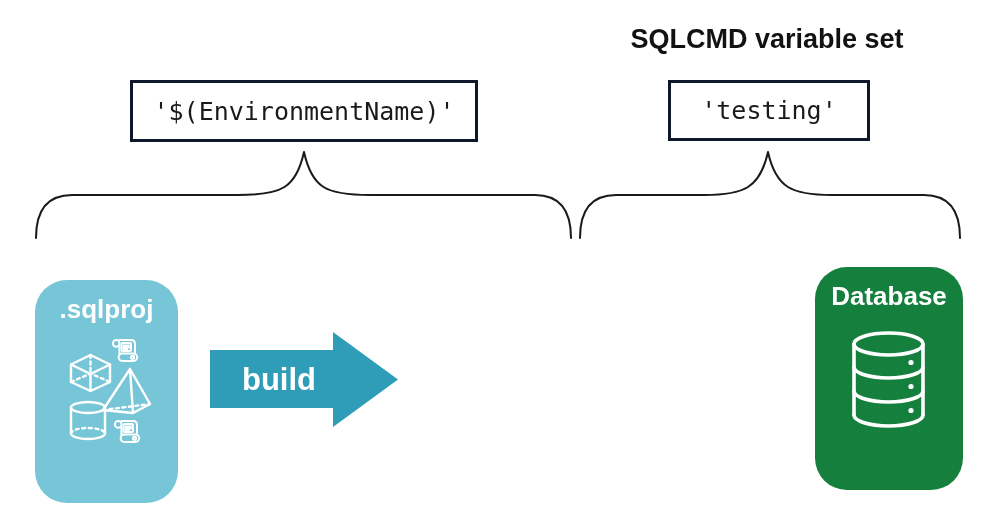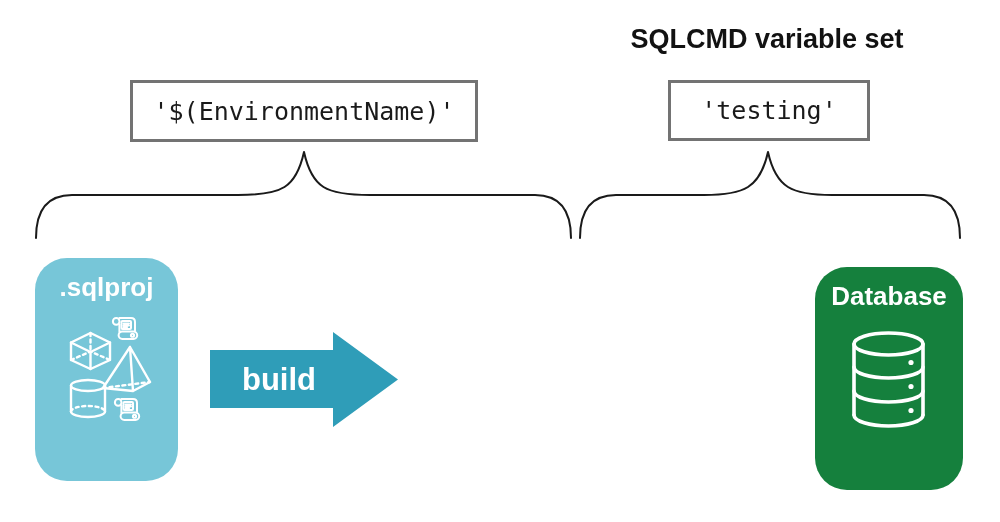--- a/index.html
+++ b/index.html
@@ -9,31 +9,31 @@
   }
   
   .heading{
     position:absolute;top:24px;font-size:27px;font-weight:700;color:#121212;
     text-align:center;letter-spacing:0;white-space:nowrap;
   }
   .heading.left{left:100px;width:400px;}
   .heading.right{left:567px;width:400px;}
   
   .code-box{
-    position:absolute;box-sizing:border-box;border:3px solid #737373;background:#ffffff;
+    position:absolute;box-sizing:border-box;border:3px solid #0f172a;background:#ffffff;
     display:flex;align-items:center;justify-content:center;
     font-family:"DejaVu Sans Mono",monospace;font-size:25px;color:#1a1a1a;white-space:nowrap;
   }
   .code-box.left{left:130px;top:80px;width:348px;height:62px;}
   .code-box.right{left:668px;top:80px;width:202px;height:61px;}
   
   .braces{position:absolute;left:0;top:145px;width:1000px;height:100px;}
   
   .card{
-    position:absolute;top:258px;height:223px;border-radius:32px;
+    position:absolute;top:280px;height:223px;border-radius:32px;
   }
   .card.sqlproj{left:35px;width:143px;background:#77C6D8;}
   .card.dacpac{left:428px;width:142px;background:#2F9DB8;}
   .card.database{left:815px;top:267px;width:148px;background:#15803d;}
   .card-label{
     position:absolute;left:0;top:14px;width:100%;text-align:center;
     font-size:26px;font-weight:700;color:#ffffff;white-space:nowrap;
   }
   .card-icon{position:absolute;}
   

